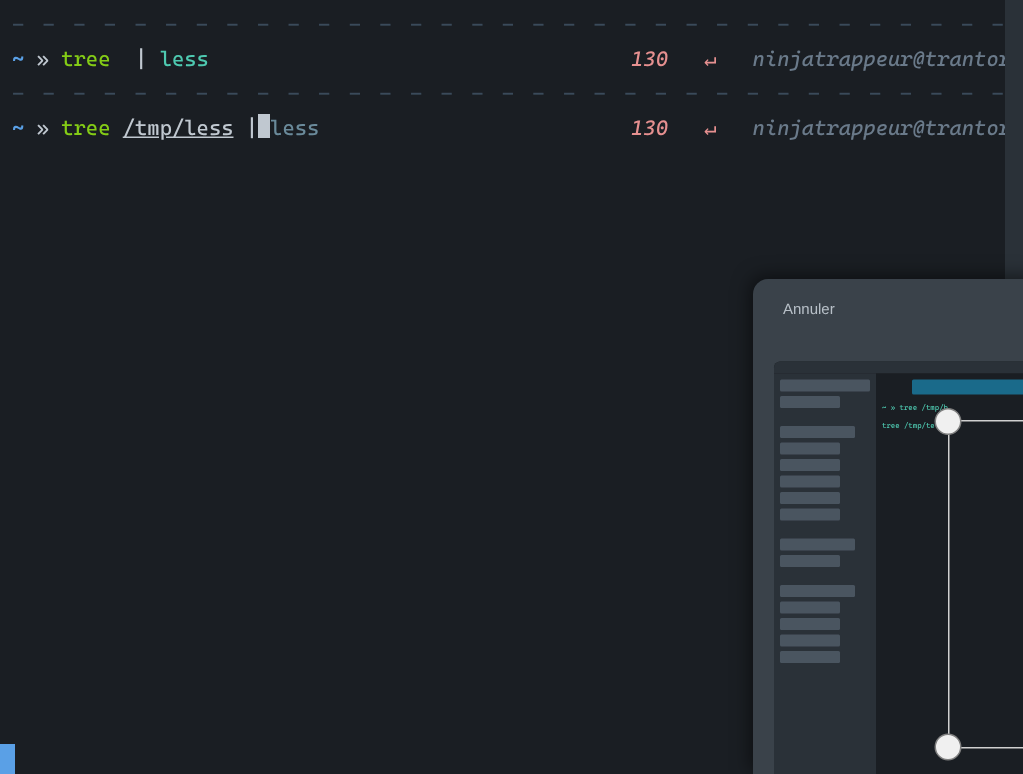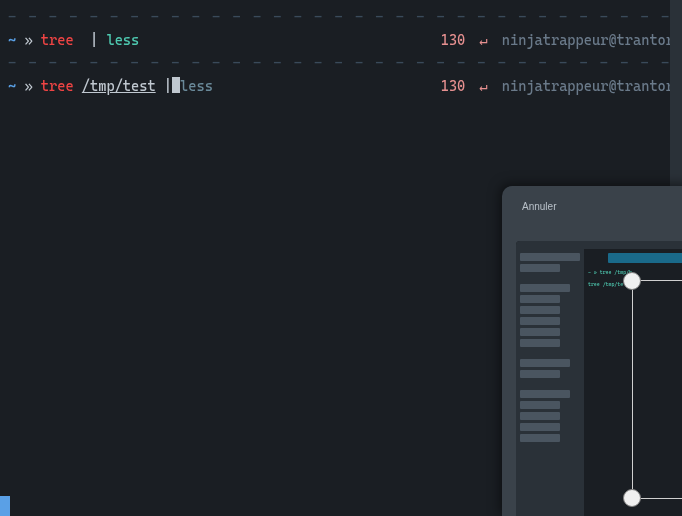--- a/index.html
+++ b/index.html
@@ -30,32 +30,33 @@
       line-height: 1.3;
     }
     .line {
       display: flex;
       align-items: baseline;
       line-height: 2;
       white-space: pre;
     }
     .prompt-tilde { color: #5aa0e6; }
     .prompt-arrow { color: #c0c8d0; }
-    .cmd-tree { color: #ef4444; }
+    .cmd-tree { color: #84cc16; }
     .cmd-path { color: #c0c8d0; text-decoration: underline; }
     .cmd-pipe { color: #c0c8d0; }
     .cmd-less { color: #4ec9b0; }
     .cmd-less2 { color: #6a8a9a; }
     .exit-code { color: #e69090; }
     .return-arrow { color: #e69090; }
     .userhost { color: #6a7a8a; }
     .right-part {
       margin-left: auto;
       display: flex;
-      gap: 14px;
+      gap: 24px;
+      font-style: italic;
     }
     .cursor {
       display: inline-block;
       width: 8px;
       height: 16px;
       background: #c0c8d0;
       position: relative;
       top: 2px;
     }
     .scrollbar {
@@ -221,21 +222,21 @@
 
   <div class="separator">- - - - - - - - - - - - - - - - - - - - - - - - - - - - - - - - - - - - - - - - - - - -</div>
 
   <div class="line">
     <span class="prompt-tilde">~</span>
     <span> </span>
     <span class="prompt-arrow">»</span>
     <span> </span>
     <span class="cmd-tree">tree</span>
     <span> </span>
-    <span class="cmd-path">/tmp/test</span>
+    <span class="cmd-path">/tmp/less</span>
     <span> </span>
     <span class="cmd-pipe">|</span>
     <span class="cursor"></span>
     <span class="cmd-less2">less</span>
     <span class="right-part">
       <span class="exit-code">130</span>
       <span class="return-arrow">↵</span>
       <span class="userhost">ninjatrappeur@trantor</span>
     </span>
   </div>

